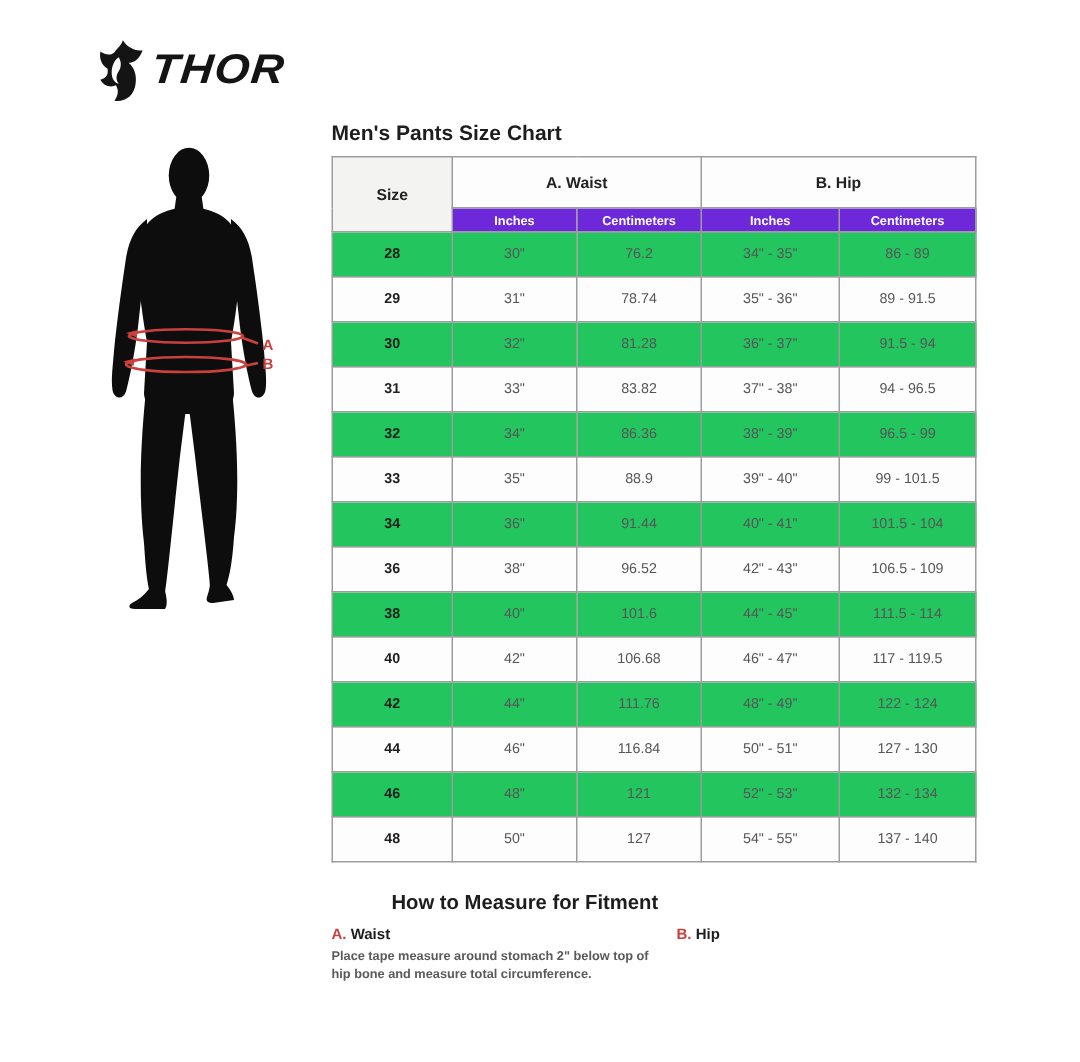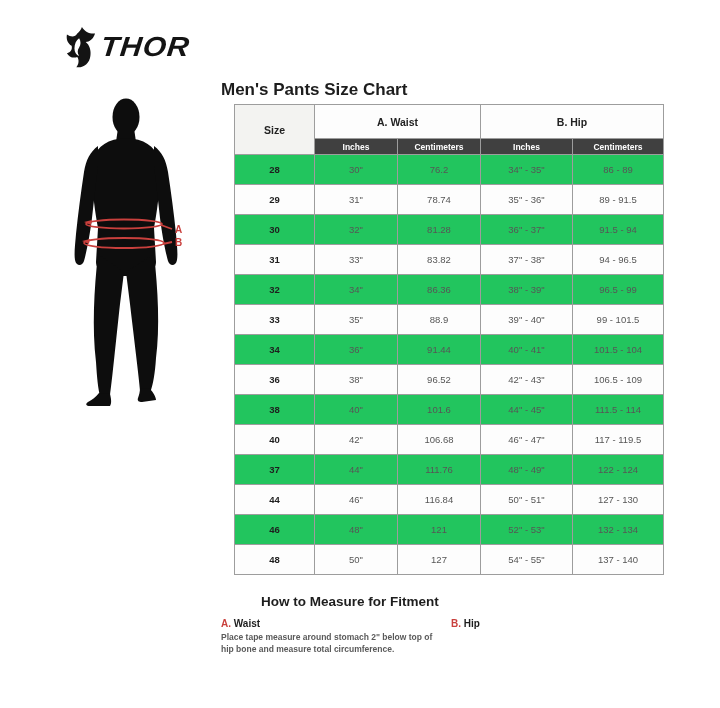--- a/index.html
+++ b/index.html
@@ -24,41 +24,41 @@
     transform: skewX(-6deg) scaleY(0.92);
     font-family: "Liberation Sans", sans-serif;
   }
 
   
   .figure-wrap { position: absolute; left: 60px; top: 94px; width: 150px; height: 314px; }
 
   
   .chart-title {
     position: absolute; left: 221px; top: 80px;
-    font-size: 17px; font-weight: bold; color: #1d1d1d;
+    font-size: 14px; font-weight: bold; color: #1d1d1d;
   }
 
   
   table.size-table {
-    position: absolute; left: 234px; top: 104px;
+    position: absolute; left: 221px; top: 104px;
     width: 429px; border-collapse: collapse; table-layout: fixed; border-radius: 21px;
   }
   .size-table td, .size-table th {
     border: 1px solid #9d9d9d;
     text-align: center; vertical-align: middle;
   }
   .size-table th.group-head {
     background: #fdfdfd; font-size: 10.5px; font-weight: bold;
     color: #222; height: 34px;
   }
   .size-table th.size-head {
     background: #f3f3f1; font-size: 10.5px; font-weight: bold; color: #222;
   }
   .size-table th.sub-head {
-    background: #404040; color: #ffffff; font-size: 8.5px;
+    background: #6d28d9; color: #ffffff; font-size: 8.5px;
     font-weight: bold; height: 16px;
   }
   .size-table td { height: 30px; font-size: 9.5px; color: #565656; background: #fdfdfd; }
   .size-table td.size-col { font-weight: bold; color: #1e1e1e; }
   .size-table tr.alt td { background: #22c55e; }
 
   
   .howto-heading {
     position: absolute; left: 221px; top: 594px;
     font-size: 13.5px; font-weight: bold; color: #1d1d1d; padding-left: 40px;
@@ -203,21 +203,21 @@
     <td>111.5 - 114</td>
   </tr>
   <tr>
     <td class="size-col">40</td>
     <td>42"</td>
     <td>106.68</td>
     <td>46" - 47"</td>
     <td>117 - 119.5</td>
   </tr>
   <tr class="alt">
-    <td class="size-col">37</td>
+    <td class="size-col">42</td>
     <td>44"</td>
     <td>111.76</td>
     <td>48" - 49"</td>
     <td>122 - 124</td>
   </tr>
   <tr>
     <td class="size-col">44</td>
     <td>46"</td>
     <td>116.84</td>
     <td>50" - 51"</td>

